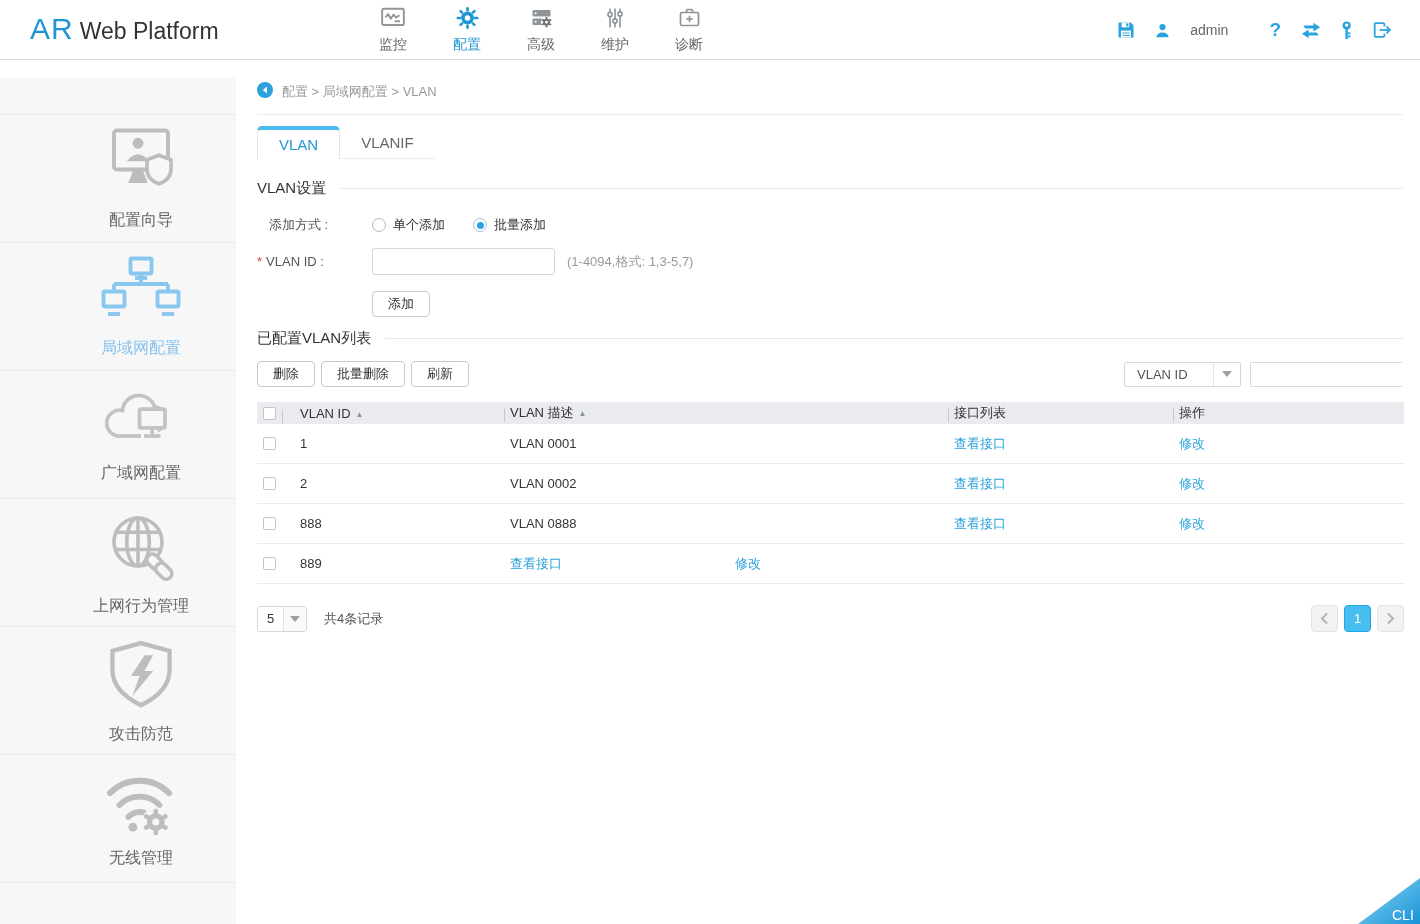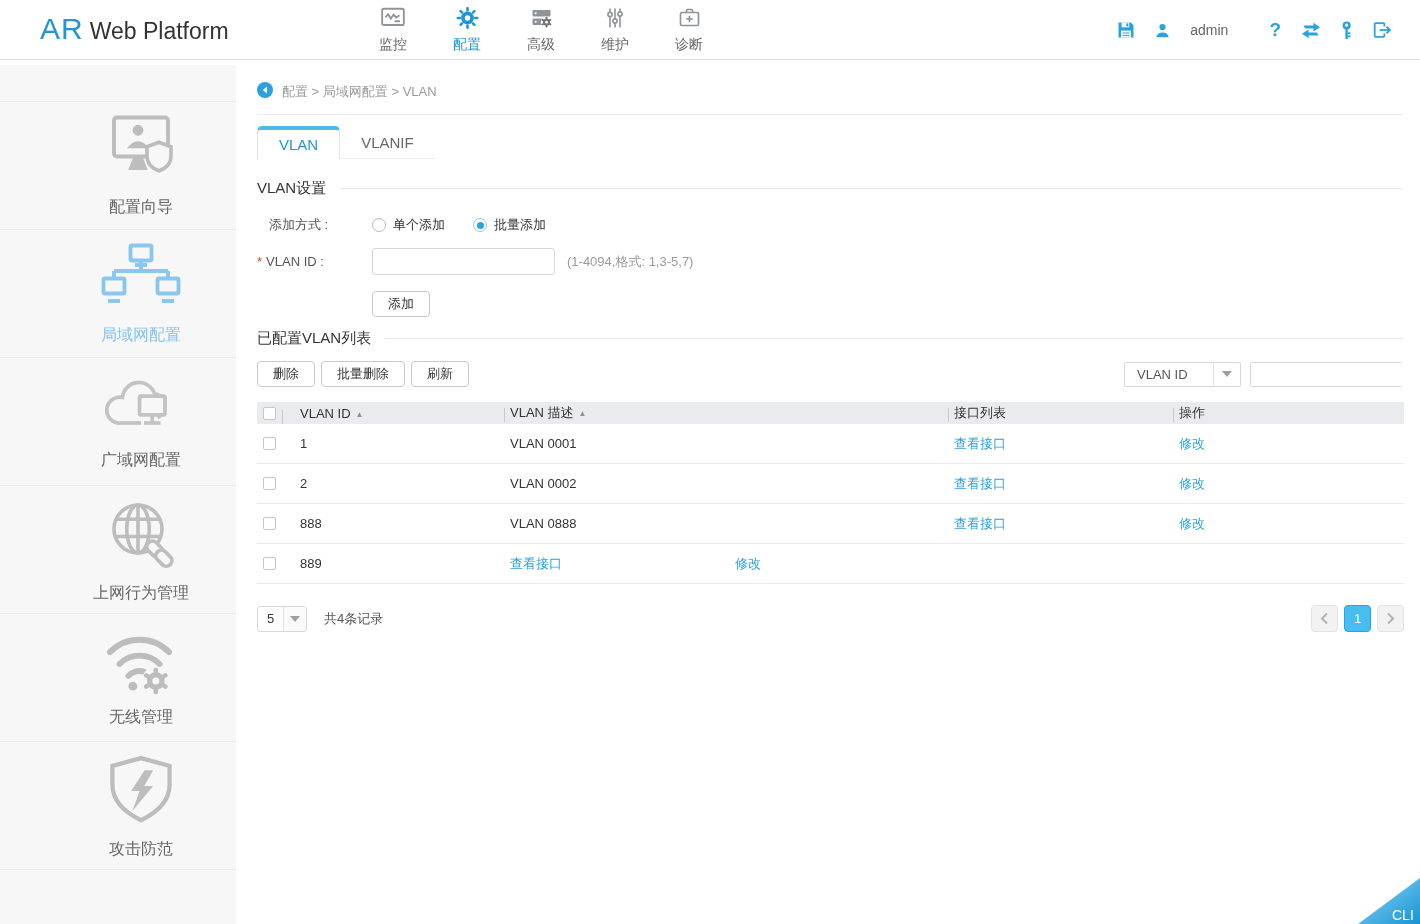--- a/index.html
+++ b/index.html
@@ -4,33 +4,33 @@
 <style>
   * { margin:0; padding:0; box-sizing:border-box; }
   html,body { width:1420px; height:924px; }
   body {
     position:relative; overflow:hidden; background:#fff;
     font-family:"Liberation Sans","DejaVu Sans",sans-serif;
     color:#333; font-size:13px;
   }
   
   .app-header { position:absolute; top:0; left:0; right:0; height:60px; background:#fff; border-bottom:1px solid #dadde0; z-index:5; }
-  .logo { position:absolute; left:40px; top:12px; display:flex; align-items:baseline; gap:6px; }
+  .logo { position:absolute; left:30px; top:12px; display:flex; align-items:baseline; gap:6px; }
   .logo .ar { color:#2196d3; font-size:30px; letter-spacing:1px; }
   .logo .rest { color:#333; font-size:23px; }
   .top-nav { position:absolute; left:356px; top:0; height:46px; display:flex; }
   .top-nav-item { width:74px; height:60px; display:flex; flex-direction:column; align-items:center; justify-content:center; gap:3px; cursor:pointer; }
   .top-nav-item .nav-label { font-size:14px; color:#666; }
   .top-nav-item.active .nav-label { color:#2196d3; }
   .top-right { position:absolute; right:28px; top:0; height:60px; display:flex; align-items:center; gap:19px; }
   .top-right .username { font-size:14px; color:#666; margin-right:22px; }
   .hicon { display:flex; align-items:center; justify-content:center; cursor:pointer; }
   .help-glyph { color:#29a3e0; font-size:19px; font-weight:bold; }
   
-  .sidebar { position:absolute; top:65px; left:0; width:283px; bottom:0; background:#f7f7f7; border-right:1px solid #e2e2e2; }
+  .sidebar { position:absolute; top:78px; left:0; width:283px; bottom:0; background:#f7f7f7; border-right:1px solid #e2e2e2; }
   .sidebar-spacer { height:37px; border-bottom:1px solid #eaeaea; }
   .side-item { height:128px; border-bottom:1px solid #eaeaea; display:flex; flex-direction:column; align-items:center; justify-content:center; gap:9px; cursor:pointer; }
   .side-item .side-label { font-size:16px; color:#666; }
   .side-item.active .side-label { color:#85c3ee; }
   
   .main { position:absolute; top:60px; left:236px; right:0; bottom:0; background:#fff; padding:0 17px 0 21px; }
   .breadcrumb-bar { display:flex; align-items:center; gap:9px; padding:22px 0 13px; border-bottom:1px solid #ececec; }
   .breadcrumb-text { color:#999; font-size:13px; }
   
   .tabs { display:flex; margin-top:11px; align-items:flex-end; }
@@ -285,20 +285,30 @@
           <rect x="33.5" y="29.5" width="7.5" height="12" rx="3.7" fill="#f7f7f7" transform="rotate(-45 37.2 35.5)"></rect>
           <rect x="39.5" y="35.5" width="7.5" height="12" rx="3.7" fill="#f7f7f7" transform="rotate(-45 43.2 41.5)"></rect>
         </g>
       </svg>
     </span>
     <span class="side-label">上网行为管理</span>
   </div>
 
   <div class="side-item">
     <span>
+      <svg width="80" height="75" viewBox="0 0 56 50" fill="none">
+        <path d="M28,3 l20,5.5 v13 c0,12 -8.5,19.5 -20,25 c-11.5,-5.5 -20,-13 -20,-25 v-13 z" stroke="#bdbdbd" stroke-width="3"></path>
+        <path d="M30.5,11.5 l-9.5,14.5 h6 l-5,14 l14.5,-17.5 h-6.2 l6.2,-11 z" fill="#bdbdbd"></path>
+      </svg>
+    </span>
+    <span class="side-label">攻击防范</span>
+  </div>
+
+  <div class="side-item">
+    <span>
       <svg width="84" height="68" viewBox="0 0 56 46" fill="none">
         <path d="M7,17 a28,28 0 0 1 40,0" stroke="#bdbdbd" stroke-width="4" stroke-linecap="round"></path>
         <path d="M13.5,25 a19,19 0 0 1 27,0" stroke="#bdbdbd" stroke-width="4" stroke-linecap="round"></path>
         <path d="M19.5,33 a10.5,10.5 0 0 1 11,-2.6" stroke="#bdbdbd" stroke-width="4" stroke-linecap="round"></path>
         <circle cx="22.5" cy="40" r="3" fill="#bdbdbd"></circle>
         <g transform="translate(38 36.5)">
           <circle r="9.6" fill="#f7f7f7"></circle>
           <g fill="#bdbdbd">
             <rect x="-1.5" y="-9" width="3" height="4" rx="1.2"></rect>
             <rect x="-1.5" y="-9" width="3" height="4" rx="1.2" transform="rotate(60)"></rect>
@@ -307,30 +317,20 @@
             <rect x="-1.5" y="-9" width="3" height="4" rx="1.2" transform="rotate(240)"></rect>
             <rect x="-1.5" y="-9" width="3" height="4" rx="1.2" transform="rotate(300)"></rect>
             <circle r="6"></circle>
           </g>
           <circle r="2.4" fill="#f7f7f7"></circle>
         </g>
       </svg>
     </span>
     <span class="side-label">无线管理</span>
   </div>
-
-  <div class="side-item">
-    <span>
-      <svg width="80" height="75" viewBox="0 0 56 50" fill="none">
-        <path d="M28,3 l20,5.5 v13 c0,12 -8.5,19.5 -20,25 c-11.5,-5.5 -20,-13 -20,-25 v-13 z" stroke="#bdbdbd" stroke-width="3"></path>
-        <path d="M30.5,11.5 l-9.5,14.5 h6 l-5,14 l14.5,-17.5 h-6.2 l6.2,-11 z" fill="#bdbdbd"></path>
-      </svg>
-    </span>
-    <span class="side-label">攻击防范</span>
-  </div>
 </div>
 
 <div class="main">
 
   <div class="breadcrumb-bar">
     <span>
       <svg width="16" height="16" viewBox="0 0 16 16">
         <circle cx="8" cy="8" r="8" fill="#2ba1dd"></circle>
         <path d="M10,4.4 L5.8,8 l4.2,3.6 z" fill="#fff"></path>
       </svg>

